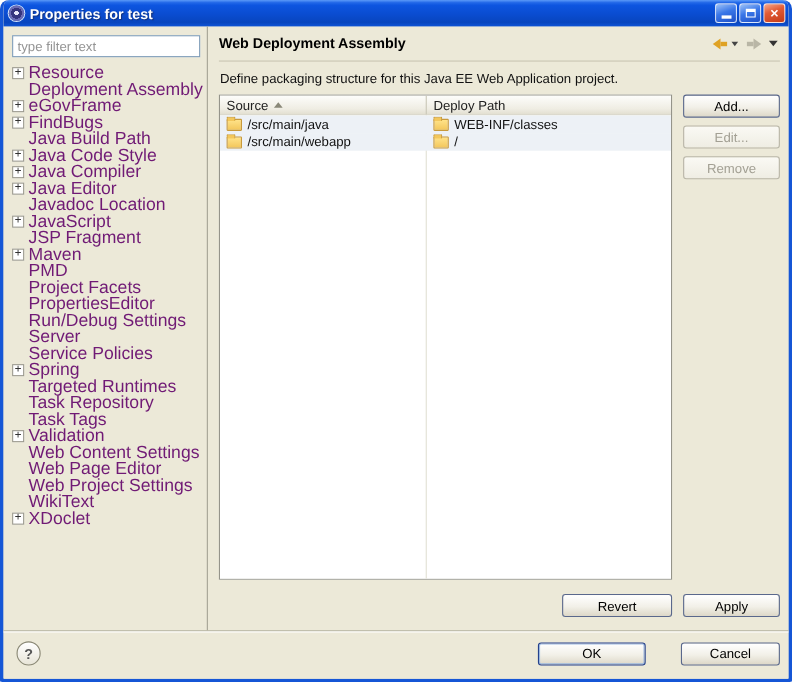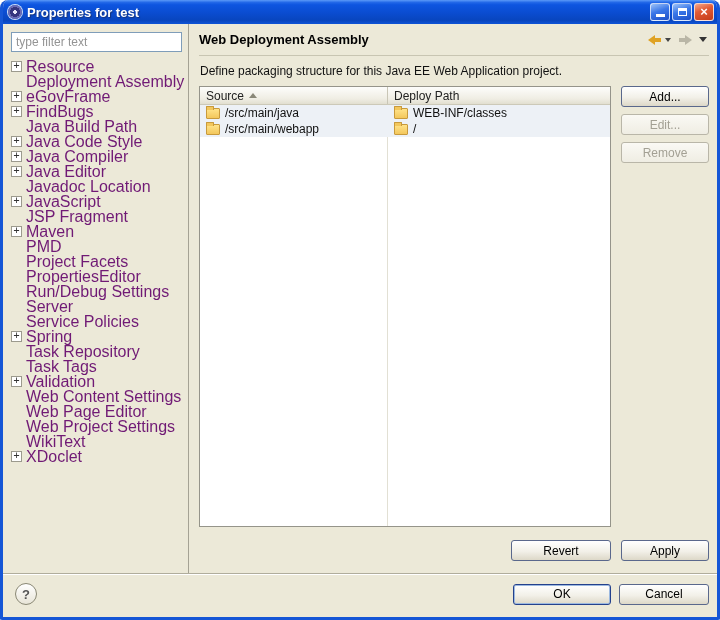--- a/index.html
+++ b/index.html
@@ -120,21 +120,21 @@
 
   .side-btns{ width:88px; flex:0 0 88px; margin-left:10px; display:flex; flex-direction:column; gap:7px; }
 
   .btn{
     height:21px; font:12px "Liberation Sans",sans-serif; color:#000;
     background:linear-gradient(#FFFFFF,#F2F0E8 55%,#DDD8C8);
     border:1px solid #5A688C; border-radius:3px; cursor:default;
   }
   .btn:disabled{ color:#A3A094; border-color:#B9B6A8; background:linear-gradient(#FAF9F4,#EFEDE3); }
   .btn-default{ border-color:#24418C; box-shadow:inset 0 0 0 1px #9CB9E0; }
-  .w88{ width:88px; } .w90{ width:90px; } .w98{ width:98px; } .w100{ width:100px;text-align:center; }
+  .w88{ width:88px; } .w90{ width:90px;margin-left:24px; } .w98{ width:98px; } .w100{ width:100px;text-align:center; }
   .side-btns .btn{ width:88px; }
 
   .bottom-actions{ flex:0 0 auto; display:flex; justify-content:flex-end; gap:10px; padding:13px 0 12px; }
 
   
   .sep{ flex:0 0 2px; border-top:1px solid #B0AD9C; border-bottom:1px solid #FFFFFF; }
   .footer{ flex:0 0 42px; display:flex; align-items:center; padding:0 8px 4px 12px; }
   .help-btn{
     width:22px; height:22px; border-radius:50%;
     border:1px solid #8A8875; background:linear-gradient(#FFFFFF,#E8E5D8);
@@ -260,20 +260,24 @@
           <div class="tree-item">
             <span class="expander"></span>
             <span class="tree-label">Service Policies</span>
           </div>
 
           <div class="tree-item">
             <span class="expander">+</span>
             <span class="tree-label">Spring</span>
           </div>
 
+          <div class="tree-item">
+            <span class="expander"></span>
+            <span class="tree-label">Targeted Runtimes</span>
+          </div>
 
           <div class="tree-item">
             <span class="expander"></span>
             <span class="tree-label">Task Repository</span>
           </div>
 
           <div class="tree-item">
             <span class="expander"></span>
             <span class="tree-label">Task Tags</span>
           </div>

